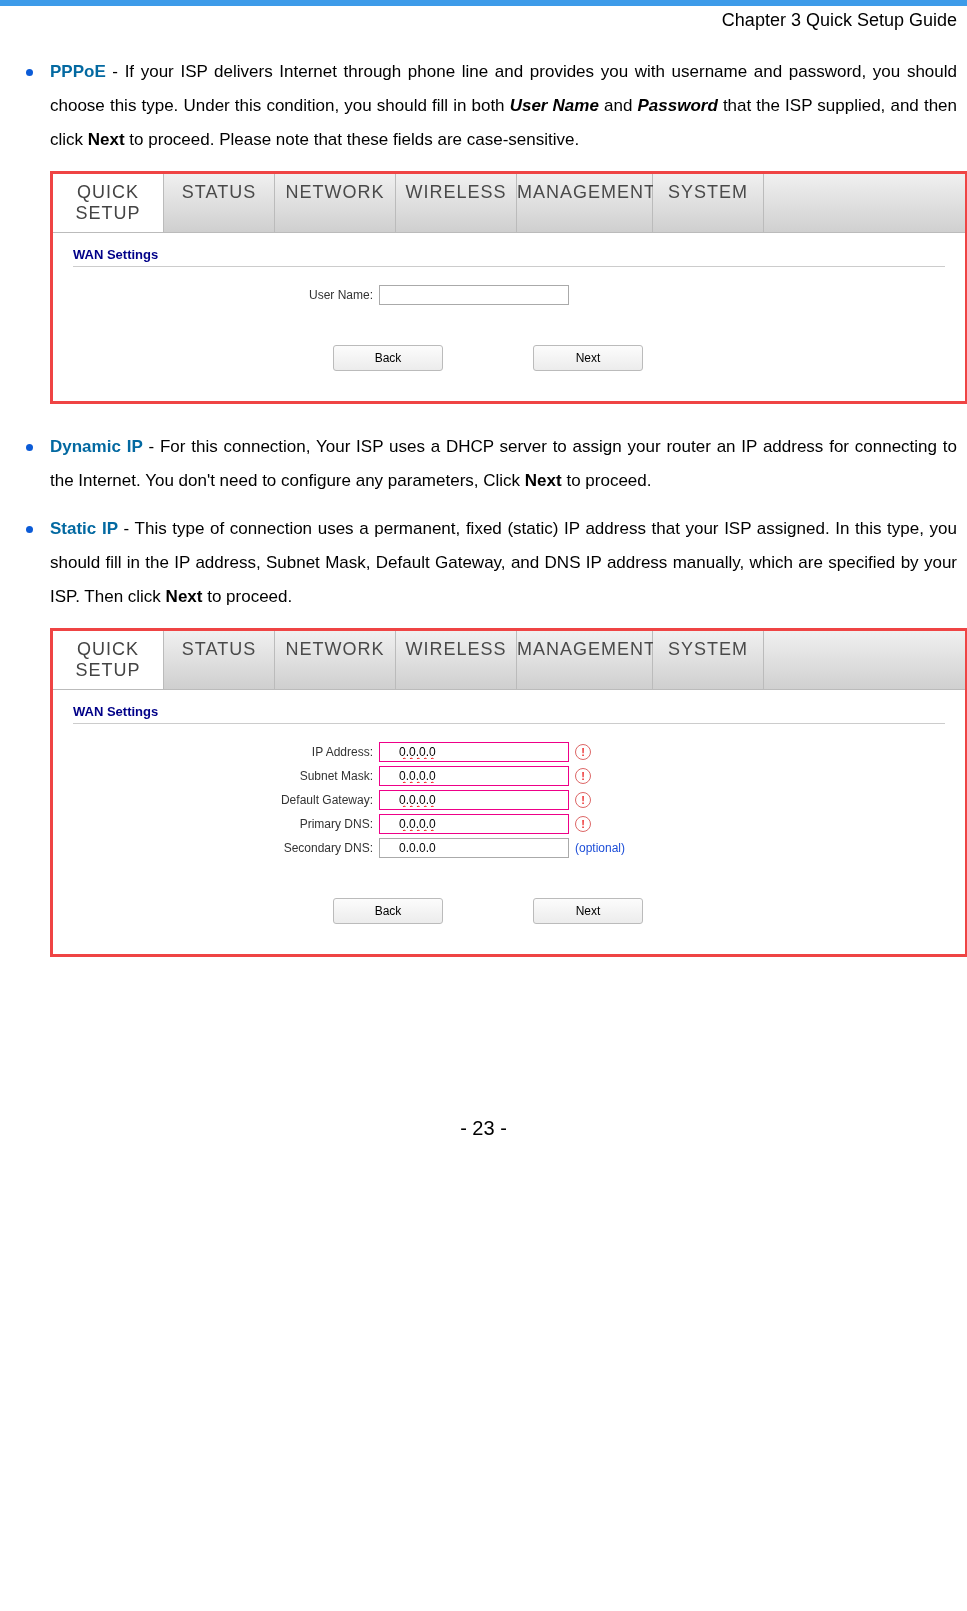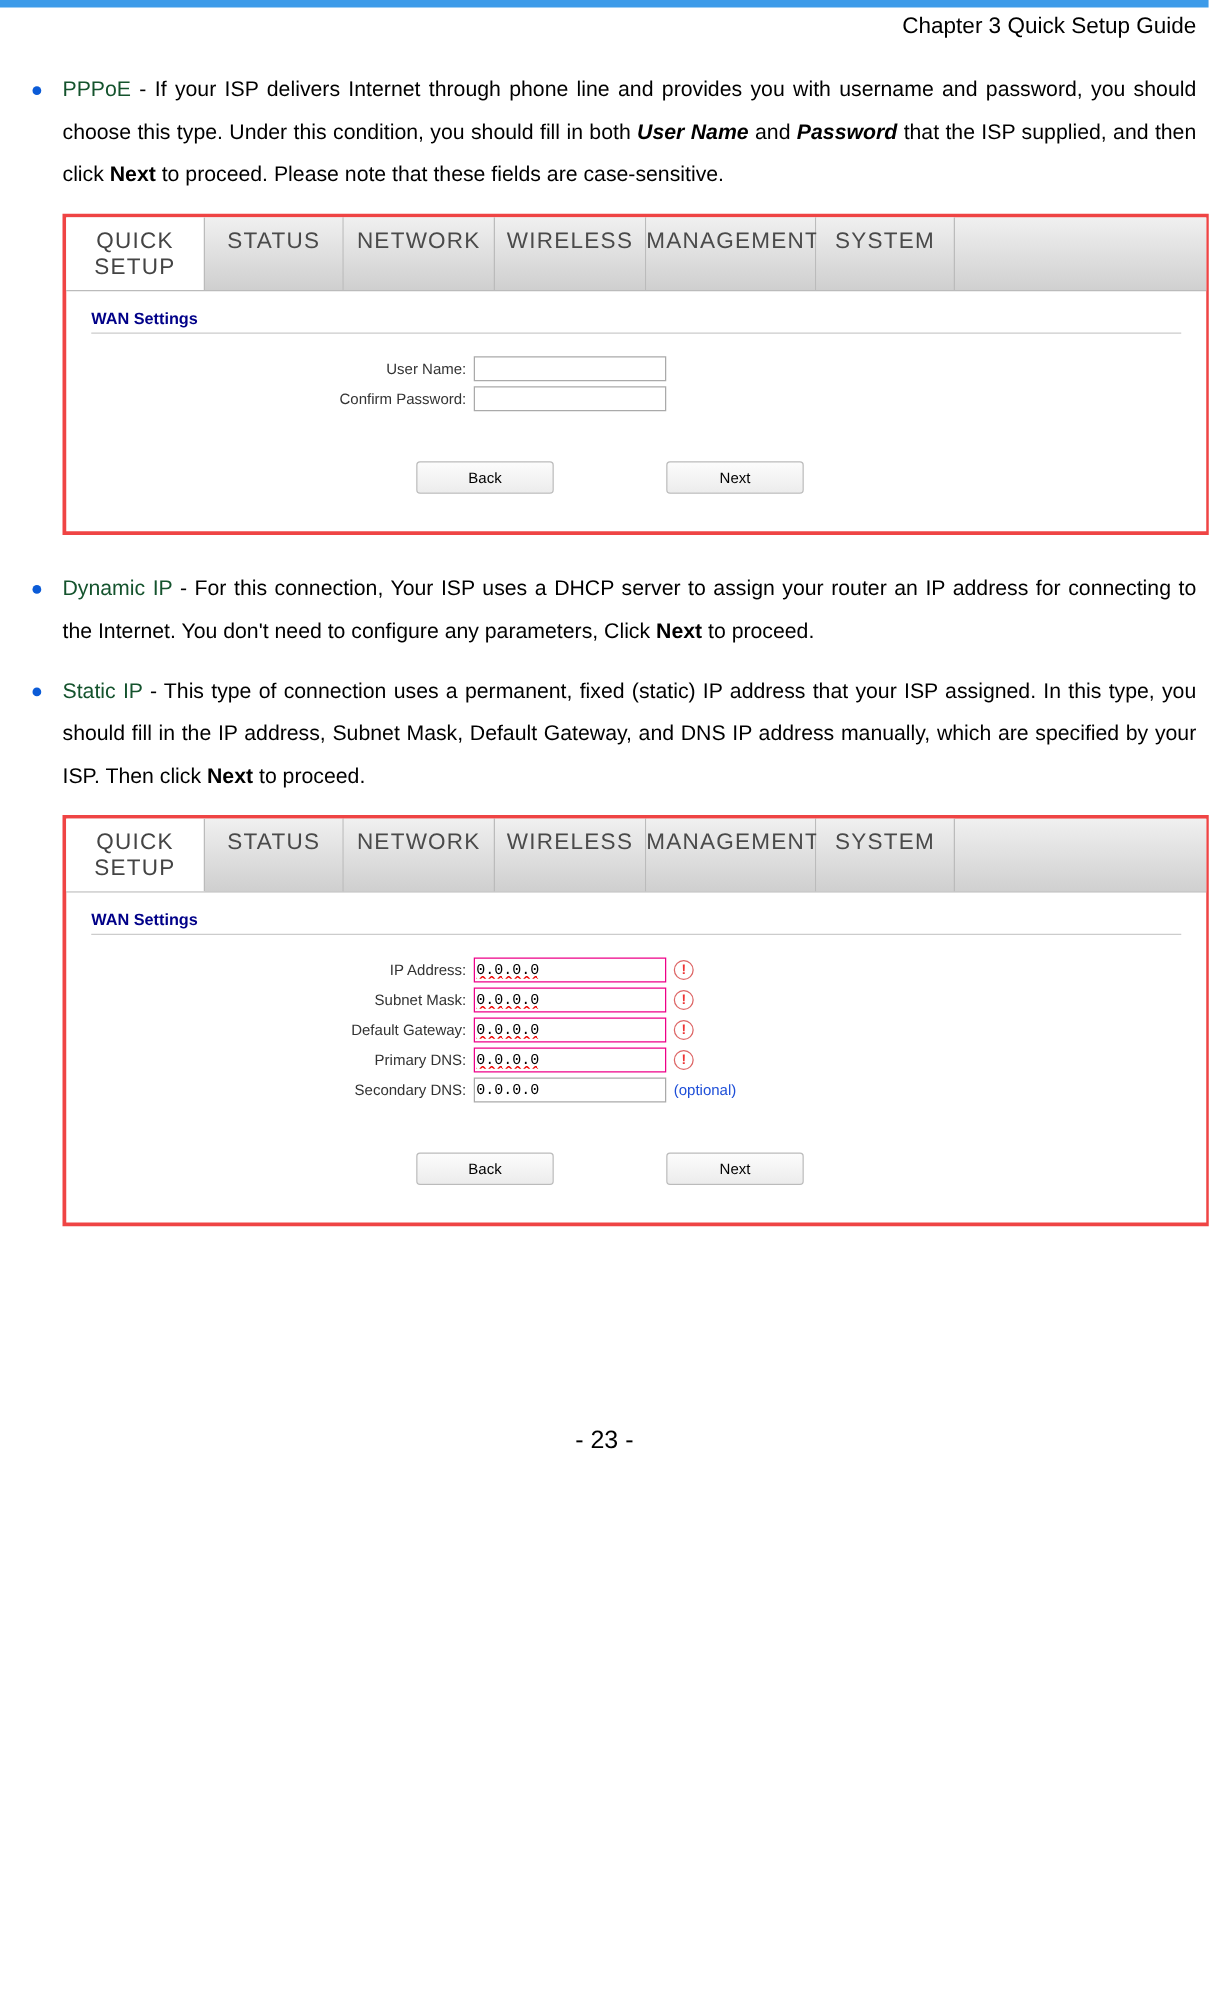--- a/index.html
+++ b/index.html
@@ -34,21 +34,21 @@
     position: absolute;
     left: 6px;
     top: 14px;
     width: 7px;
     height: 7px;
     background: #0b5bd7;
     border-radius: 50%;
   }
   .bold { font-weight: 700; }
   .bold-italic { font-weight: 700; font-style: italic; }
-  .blue-bold { color: #14532d; font-weight: 400; }
+  .blue-bold { color: #0369a1; font-weight: 700; }
 
   
   .panel {
     margin: 4px 0 26px 30px;
     border: 3px solid #ef4444;
     background: #fff;
     width: 912px;
   }
   .nav-tabs {
     display: flex;
@@ -100,23 +100,22 @@
     width: 300px;
     text-align: right;
     padding-right: 6px;
     color: #333;
   }
   .form-row input[type=text],
   .form-row input[type=password] {
     height: 18px;
     width: 150px;
     border: 1px solid #aaa;
-    padding: 0 1px;
-    font-size: 12px;
-    font-family: Liberation Mono, monospace;
+    padding: 0 19px;
+    font-size: 12px;
   }
   .form-row input.wavy {
     text-decoration: underline wavy #e00;
     text-decoration-thickness: 1px;
     border: 1px solid #e08;
   }
   .err-icon {
     display: inline-flex;
     width: 14px;
     height: 14px;
@@ -177,24 +176,20 @@
       <div class="nav-tab">MANAGEMENT</div>
       <div class="nav-tab">SYSTEM</div>
       <div class="nav-spacer"></div>
     </div>
     <div class="panel-body">
       <div class="panel-heading">WAN Settings</div>
       <div class="form-row">
         <div class="lbl">User Name:</div>
         <input type="text" style="">
       </div>
-      <div class="form-row">
-        <div class="lbl">Confirm Password:</div>
-        <input type="password" style="">
-      </div>
       <div class="btn-row">
         <button class="btn">Back</button>
         <button class="btn">Next</button>
       </div>
     </div>
   </div>
 
   <div class="bullet-item">
     <span class="blue-bold">Dynamic IP</span><span> - For this connection, Your ISP uses a DHCP server to assign your router an IP address for connecting to the Internet. You don't need to configure any parameters, Click </span><span class="bold">Next</span><span> to proceed.</span>
   </div>

